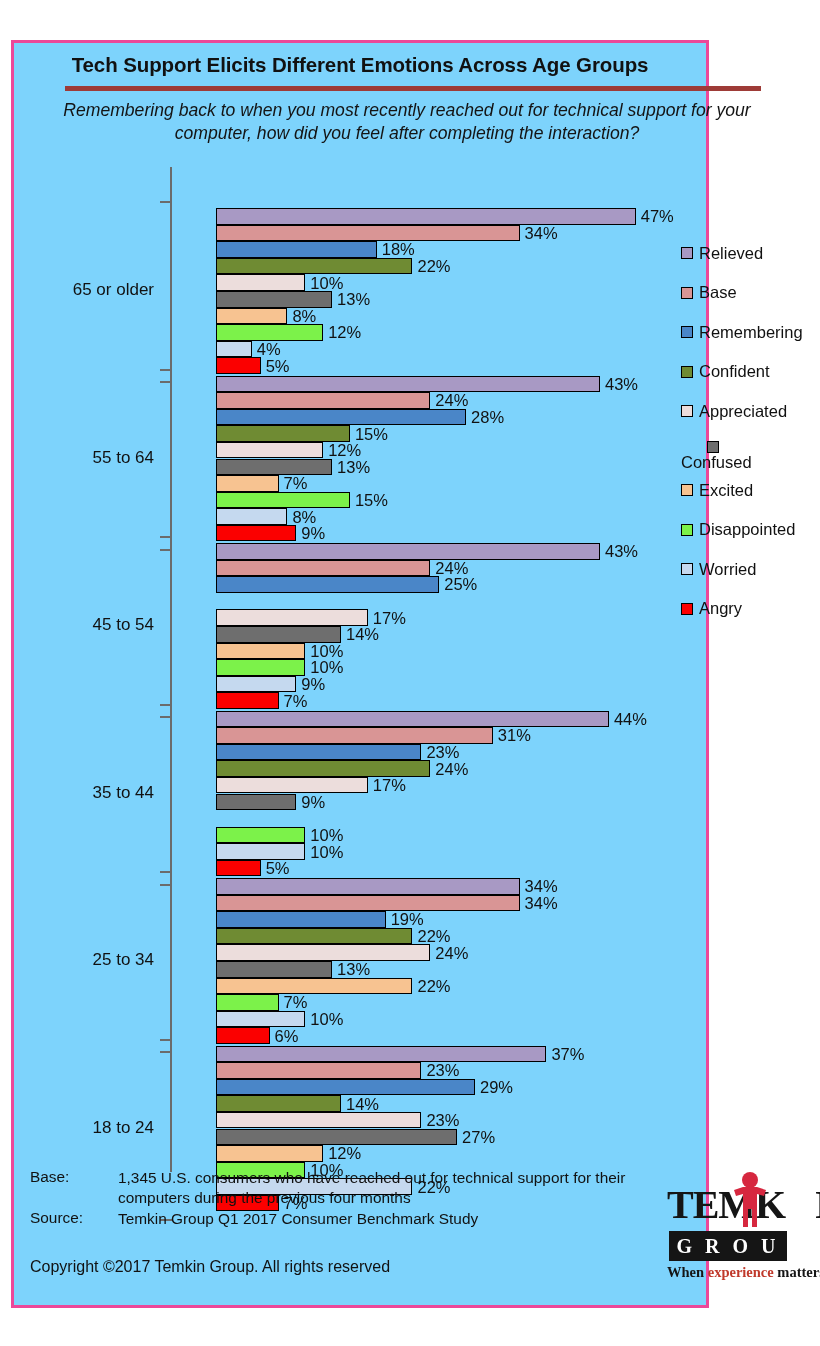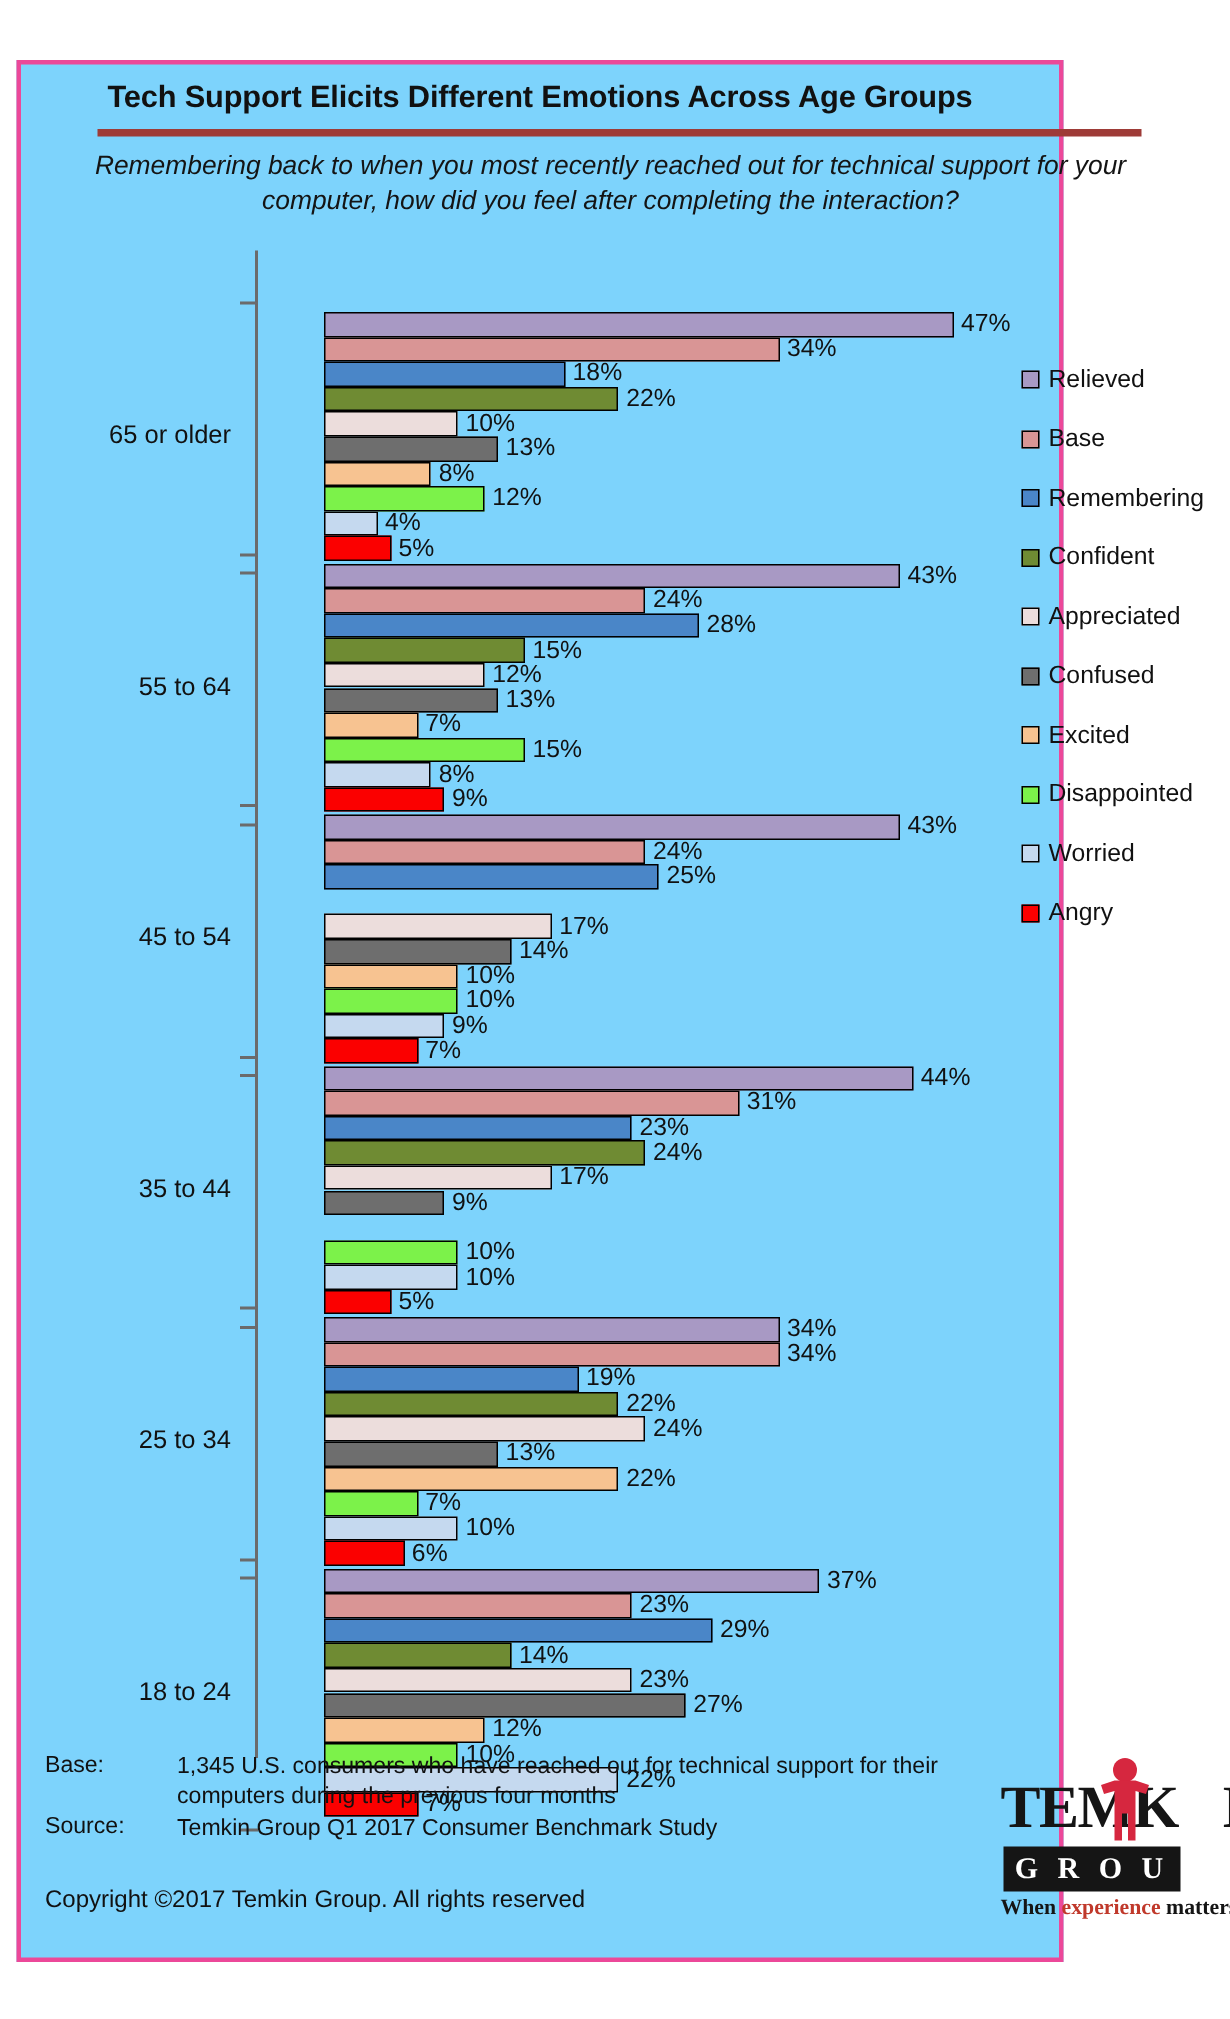--- a/index.html
+++ b/index.html
@@ -532,21 +532,21 @@
           <span class="legend-label">Remembering</span>
         </div>
         <div class="legend-item" style="top: 118.5px;">
           <span class="legend-swatch" style="background: rgb(111, 139, 51);"></span>
           <span class="legend-label">Confident</span>
         </div>
         <div class="legend-item" style="top: 158px;">
           <span class="legend-swatch" style="background: rgb(236, 221, 220);"></span>
           <span class="legend-label">Appreciated</span>
         </div>
-        <div class="legend-item" style="top: 197.5px;">
+        <div class="legend-item" style="top: 197.5px; flex-direction: column;">
           <span class="legend-swatch" style="background: rgb(110, 110, 110);"></span>
           <span class="legend-label">Confused</span>
         </div>
         <div class="legend-item" style="top: 237px;">
           <span class="legend-swatch" style="background: rgb(247, 195, 145);"></span>
           <span class="legend-label">Excited</span>
         </div>
         <div class="legend-item" style="top: 276.5px;">
           <span class="legend-swatch" style="background: rgb(124, 242, 74);"></span>
           <span class="legend-label">Disappointed</span>

